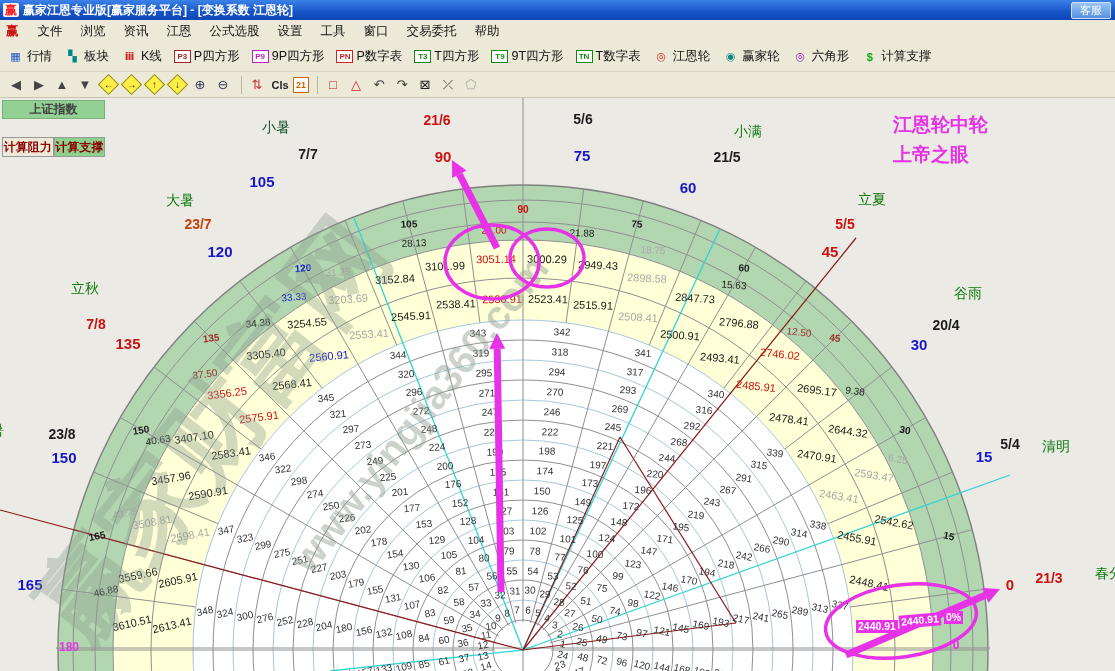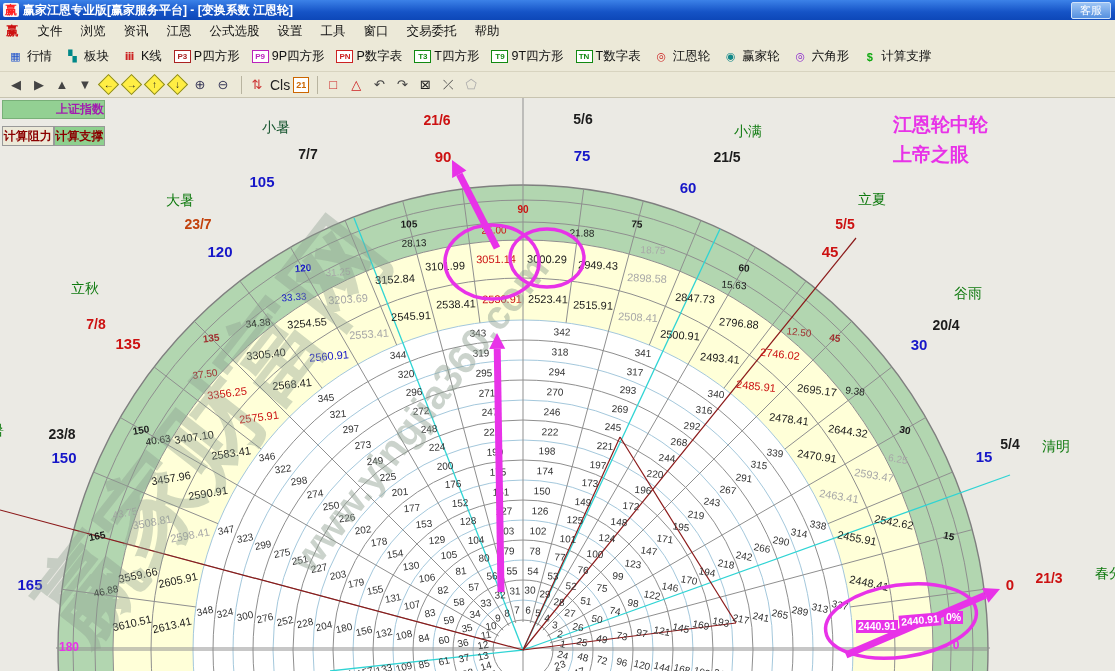--- a/index.html
+++ b/index.html
@@ -31,23 +31,23 @@
   #chart{position:absolute;left:0;top:98px;width:1115px;height:573px;background:#ebeae4;overflow:hidden;z-index:1;}
   #wheel-svg,#anno-svg{position:absolute;left:0;top:-98px;width:1115px;height:671px;}
   #anno-svg{z-index:6;pointer-events:none;}
   #labels{position:absolute;left:0;top:-98px;width:1115px;height:671px;z-index:4;}
   .wl{position:absolute;white-space:nowrap;transform:translate(-50%,-50%);}
   .note{position:absolute;font-size:19px;font-weight:bold;white-space:nowrap;z-index:7;}
   .chipv{position:absolute;font-size:10.5px;font-weight:bold;color:#fff;background:#e832e8;padding:0 2px;line-height:13px;z-index:7;white-space:nowrap;}
   .wm{position:absolute;color:rgba(140,155,140,0.38);font-weight:bold;white-space:nowrap;z-index:2;}
   
   #panel{position:absolute;left:2px;top:100px;width:103px;z-index:8;font-size:12px;font-weight:bold;}
-  #panel-title{background:#93d093;color:#a21caf;text-align:right;height:17px;line-height:17px;border:1px solid #78b078;}
+  #panel-title{background:#93d093;color:#404040;text-align:center;height:17px;line-height:17px;border:1px solid #78b078;}
   .panel-row{background:#a6d2f5;color:#8b0000;height:20px;line-height:20px;padding-left:2px;margin-top:1px;overflow:hidden;white-space:nowrap;border:1px solid #8ab8dd;}
-  #panel-btns{display:flex;margin-top:7px;border-radius:9px;}
+  #panel-btns{display:flex;margin-top:18px;border-radius:9px;}
   #panel-btns .pbtn{flex:1;height:18px;line-height:18px;text-align:center;color:#8b0000;cursor:pointer;border:1px solid #999;}
   #btn-resist{background:#ece9d8;}
   #btn-support{background:#8ed08e;}
 </style>
 </head>
 <body>
 
 <div id="app">
 
   <div id="titlebar">
@@ -146,21 +146,21 @@
       </span>
       <span class="tb2-item">
         <span class="diamond">
           <span>↓</span>
         </span>
       </span>
       <span class="tb2-item" style="color: rgb(51, 51, 85);">⊕</span>
       <span class="tb2-item" style="color: rgb(51, 51, 85);">⊖</span>
       <span class="tb2-sep"></span>
       <span class="tb2-item" style="color: rgb(204, 51, 51);">⇅</span>
-      <span class="tb2-item" style="color: rgb(34, 34, 34); font-size: 14px; font-weight: normal;">Cls</span>
+      <span class="tb2-item" style="color: rgb(34, 34, 34); font-size: 11px; font-weight: bold;">Cls</span>
       <span class="tb2-item" style="color: rgb(204, 102, 0); font-size: 9px; border: 1px solid rgb(204, 102, 0); background: rgb(255, 255, 255); min-width: 14px; height: 14px; font-weight: bold;">21</span>
       <span class="tb2-sep"></span>
       <span class="tb2-item" style="color: rgb(204, 34, 34);">□</span>
       <span class="tb2-item" style="color: rgb(204, 34, 34);">△</span>
       <span class="tb2-item" style="color: rgb(68, 68, 68);">↶</span>
       <span class="tb2-item" style="color: rgb(68, 68, 68);">↷</span>
       <span class="tb2-item" style="color: rgb(34, 34, 34);">⊠</span>
       <span class="tb2-item" style="color: rgb(68, 68, 68);">⤫</span>
       <span class="tb2-item" style="color: rgb(170, 170, 170);">⬠</span>
     </div>

